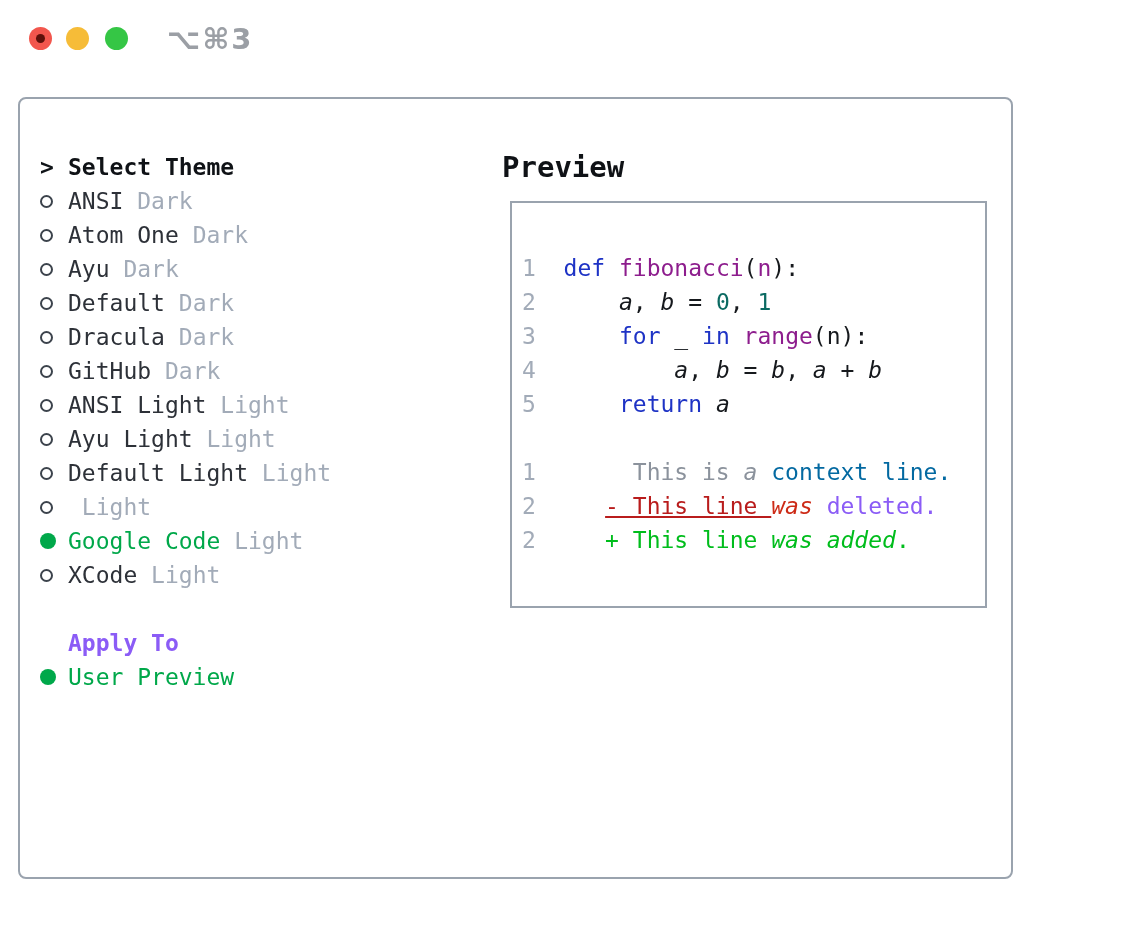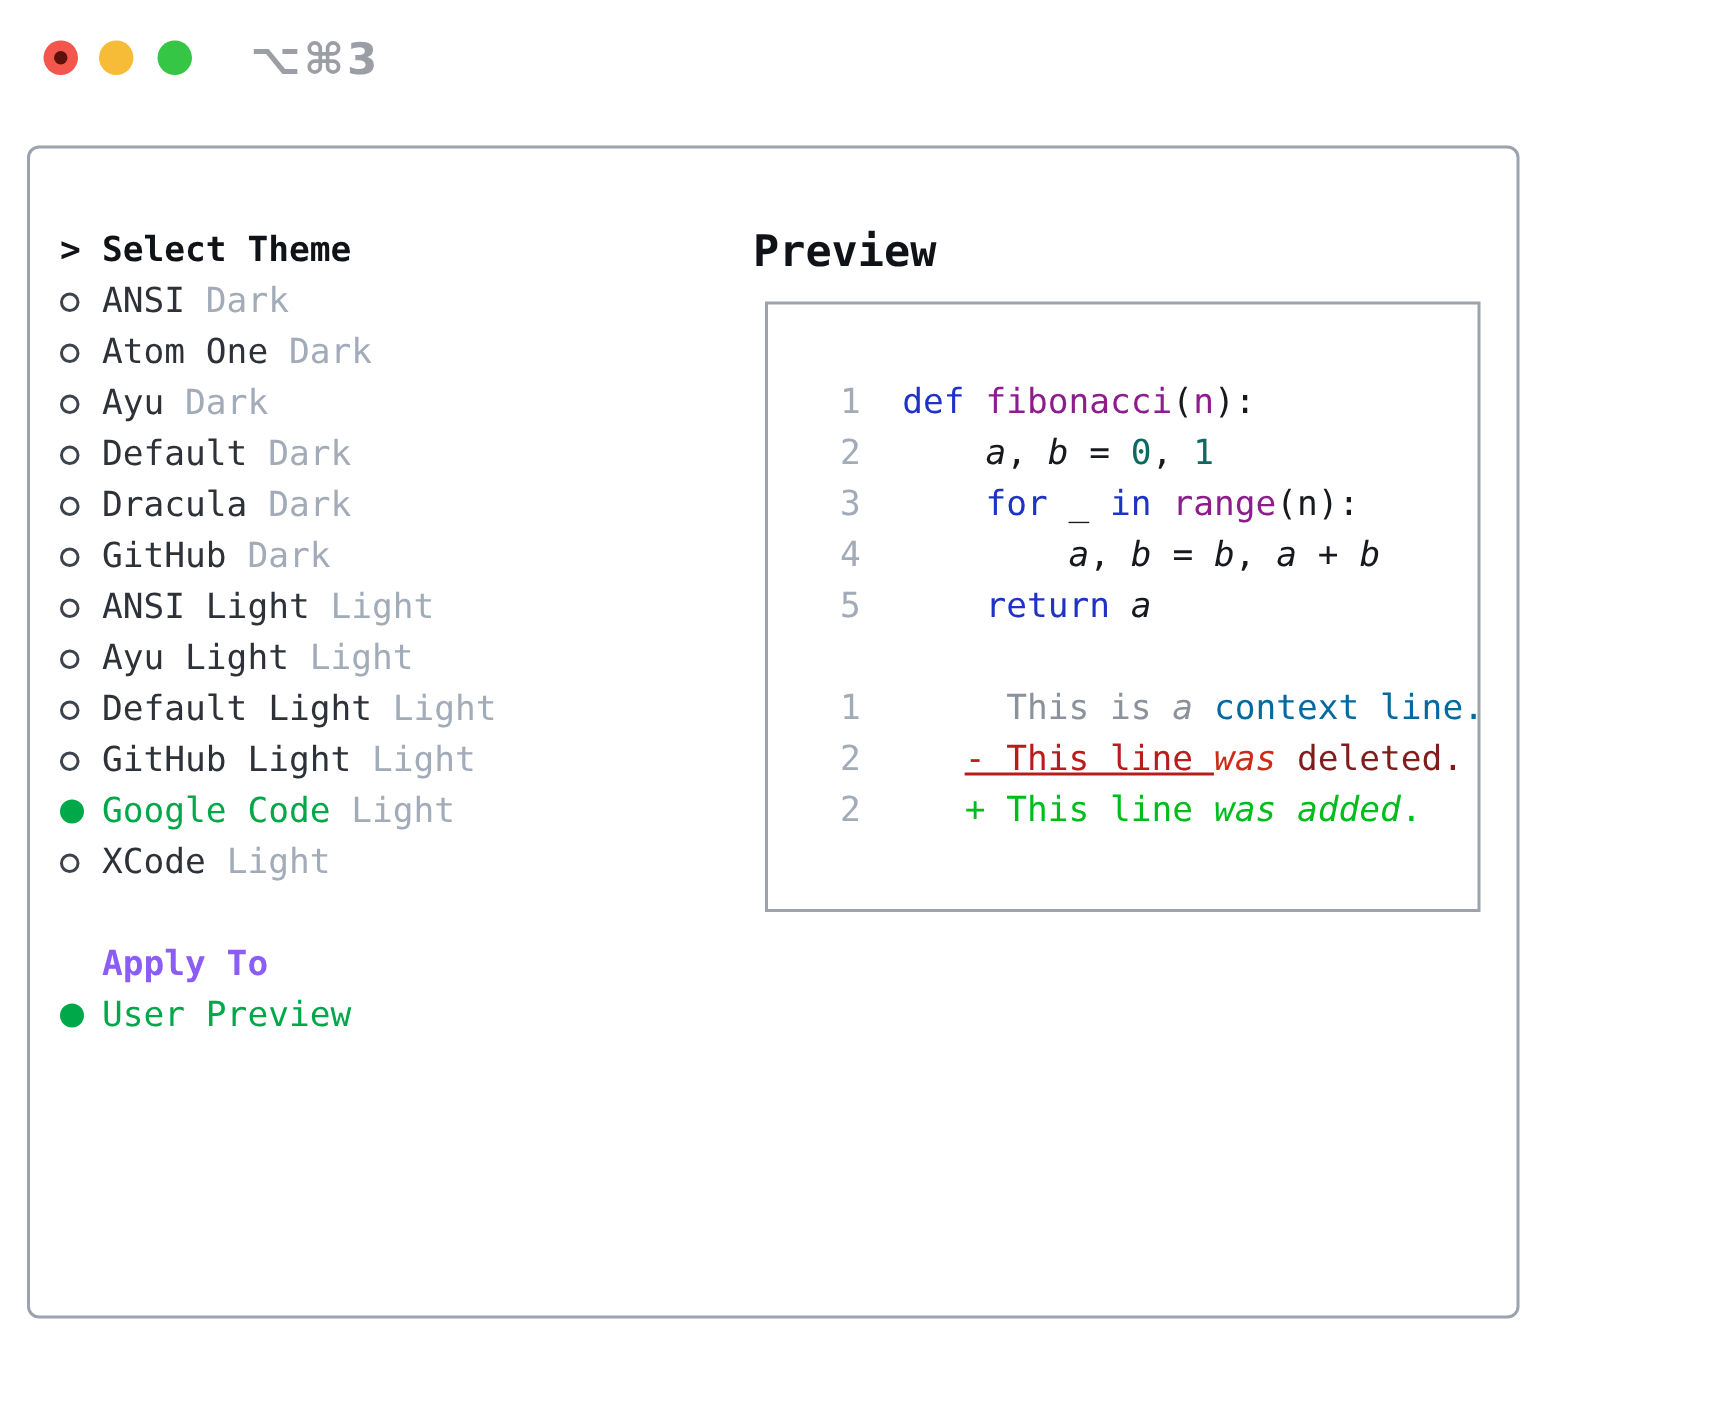--- a/index.html
+++ b/index.html
@@ -35,21 +35,21 @@
   .h2 { font-weight:600; color:#8b5cf6; }
   .t-tag { margin-left:13.85px; }
   .apply-header { margin-top:34px; }
   .hint { margin-top:34px; margin-left:-7px; width:420px; line-height:34px; white-space:pre-wrap; }
 
   
   .pheader { position:absolute; left:482px; top:51px; font-size:29px; font-weight:700; color:#0f1216; }
   .pbox { position:absolute; left:490px; top:102px; width:477px; height:407px;
           border:2px solid #9aa3ae; background:#ffffff; }
   .code { padding:48px 0 0 10px; font-size:23px; line-height:34px; }
-  .pline { height:34px; white-space:pre;margin-left:38px; }
+  .pline { height:34px; white-space:pre; }
   .lnum { display:inline-block; width:13.85px; }
   .it { font-style:italic; }
 </style>
 </head>
 <body>
 
 <div class="screen">
 
   <div class="titlebar">
     <span class="tl tl-red">
@@ -71,21 +71,21 @@
       <div id="theme-list">
           <div class="row"><span class="marker"><span class="ring"></span></span><span>ANSI</span><span class="t-tag" style="color: rgb(162, 171, 184);">Dark</span></div>
           <div class="row"><span class="marker"><span class="ring"></span></span><span>Atom One</span><span class="t-tag" style="color: rgb(162, 171, 184);">Dark</span></div>
           <div class="row"><span class="marker"><span class="ring"></span></span><span>Ayu</span><span class="t-tag" style="color: rgb(162, 171, 184);">Dark</span></div>
           <div class="row"><span class="marker"><span class="ring"></span></span><span>Default</span><span class="t-tag" style="color: rgb(162, 171, 184);">Dark</span></div>
           <div class="row"><span class="marker"><span class="ring"></span></span><span>Dracula</span><span class="t-tag" style="color: rgb(162, 171, 184);">Dark</span></div>
           <div class="row"><span class="marker"><span class="ring"></span></span><span>GitHub</span><span class="t-tag" style="color: rgb(162, 171, 184);">Dark</span></div>
           <div class="row"><span class="marker"><span class="ring"></span></span><span>ANSI Light</span><span class="t-tag" style="color: rgb(162, 171, 184);">Light</span></div>
           <div class="row"><span class="marker"><span class="ring"></span></span><span>Ayu Light</span><span class="t-tag" style="color: rgb(162, 171, 184);">Light</span></div>
           <div class="row"><span class="marker"><span class="ring"></span></span><span>Default Light</span><span class="t-tag" style="color: rgb(162, 171, 184);">Light</span></div>
-          <div class="row"><span class="marker"><span class="ring"></span></span><span>GitHub Light</span><span class="t-tag" style="color: rgb(162, 171, 184);">Light</span></div>
+          <div class="row"><span class="marker"><span class="ring"></span></span><span class="t-tag" style="color: rgb(162, 171, 184);">Light</span></div>
           <div class="row"><span class="marker"><span class="dotfill" style="background: rgb(0, 168, 74);"></span></span><span style="color: rgb(0, 168, 74);">Google Code</span><span class="t-tag" style="color: rgb(162, 171, 184);">Light</span></div>
           <div class="row"><span class="marker"><span class="ring"></span></span><span>XCode</span><span class="t-tag" style="color: rgb(162, 171, 184);">Light</span></div>
         </div>
 
       <div class="row apply-header">
         <span class="marker"></span>
         <span class="h2">Apply To</span>
       </div>
 
       <div id="apply-list">
@@ -98,19 +98,19 @@
 
     <div class="pbox">
       <div class="code" id="code">
           <div class="pline"><span class="lnum" style="color: rgb(162, 171, 184);">1</span><span style="color: rgb(22, 25, 29);">  </span><span style="color: rgb(30, 51, 197);">def</span><span style="color: rgb(22, 25, 29);"> </span><span style="color: rgb(141, 29, 141);">fibonacci</span><span style="color: rgb(22, 25, 29);">(</span><span style="color: rgb(141, 29, 141);">n</span><span style="color: rgb(22, 25, 29);">):</span></div>
           <div class="pline"><span class="lnum" style="color: rgb(162, 171, 184);">2</span><span style="color: rgb(22, 25, 29);">      </span><span class="it" style="color: rgb(22, 25, 29);">a</span><span style="color: rgb(22, 25, 29);">, </span><span class="it" style="color: rgb(22, 25, 29);">b</span><span style="color: rgb(22, 25, 29);"> = </span><span style="color: rgb(11, 106, 98);">0</span><span style="color: rgb(22, 25, 29);">, </span><span style="color: rgb(11, 106, 98);">1</span></div>
           <div class="pline"><span class="lnum" style="color: rgb(162, 171, 184);">3</span><span style="color: rgb(22, 25, 29);">      </span><span style="color: rgb(30, 51, 197);">for</span><span style="color: rgb(22, 25, 29);"> _ </span><span style="color: rgb(30, 51, 197);">in</span><span style="color: rgb(22, 25, 29);"> </span><span style="color: rgb(141, 29, 141);">range</span><span style="color: rgb(22, 25, 29);">(n):</span></div>
           <div class="pline"><span class="lnum" style="color: rgb(162, 171, 184);">4</span><span style="color: rgb(22, 25, 29);">          </span><span class="it" style="color: rgb(22, 25, 29);">a</span><span style="color: rgb(22, 25, 29);">, </span><span class="it" style="color: rgb(22, 25, 29);">b</span><span style="color: rgb(22, 25, 29);"> = </span><span class="it" style="color: rgb(22, 25, 29);">b</span><span style="color: rgb(22, 25, 29);">, </span><span class="it" style="color: rgb(22, 25, 29);">a</span><span style="color: rgb(22, 25, 29);"> + </span><span class="it" style="color: rgb(22, 25, 29);">b</span></div>
           <div class="pline"><span class="lnum" style="color: rgb(162, 171, 184);">5</span><span style="color: rgb(22, 25, 29);">      </span><span style="color: rgb(30, 51, 197);">return</span><span style="color: rgb(22, 25, 29);"> </span><span class="it" style="color: rgb(22, 25, 29);">a</span></div>
           <div class="pline"><span class="lnum" style="color: rgb(162, 171, 184);"></span></div>
           <div class="pline"><span class="lnum" style="color: rgb(162, 171, 184);">1</span><span style="color: rgb(22, 25, 29);">       </span><span style="color: rgb(139, 146, 156);">This is </span><span class="it" style="color: rgb(139, 146, 156);">a</span><span style="color: #0369a1;"> context line.</span></div>
-          <div class="pline"><span class="lnum" style="color: rgb(162, 171, 184);">2</span><span style="color: rgb(22, 25, 29);">     </span><span style="color: #b91c1c; text-decoration: underline;">- This line </span><span class="it" style="color: rgb(205, 43, 23);">was</span><span style="color: #7f1d1d;"> deleted.</span></div>
+          <div class="pline"><span class="lnum" style="color: rgb(162, 171, 184);">2</span><span style="color: rgb(22, 25, 29);">     </span><span style="color: #b91c1c; text-decoration: underline;">- This line </span><span class="it" style="color: rgb(205, 43, 23);">was</span><span style="color: #8b5cf6;"> deleted.</span></div>
           <div class="pline"><span class="lnum" style="color: rgb(162, 171, 184);">2</span><span style="color: rgb(22, 25, 29);">     </span><span style="color: rgb(0, 189, 28);">+ This line </span><span class="it" style="color: rgb(0, 189, 28);">was</span><span style="color: rgb(0, 189, 28);"> </span><span class="it" style="color: rgb(0, 189, 28);">added</span><span style="color: rgb(0, 189, 28);">.</span></div>
         </div>
     </div>
 
   </div>
 </div>
 
 </body></html>

